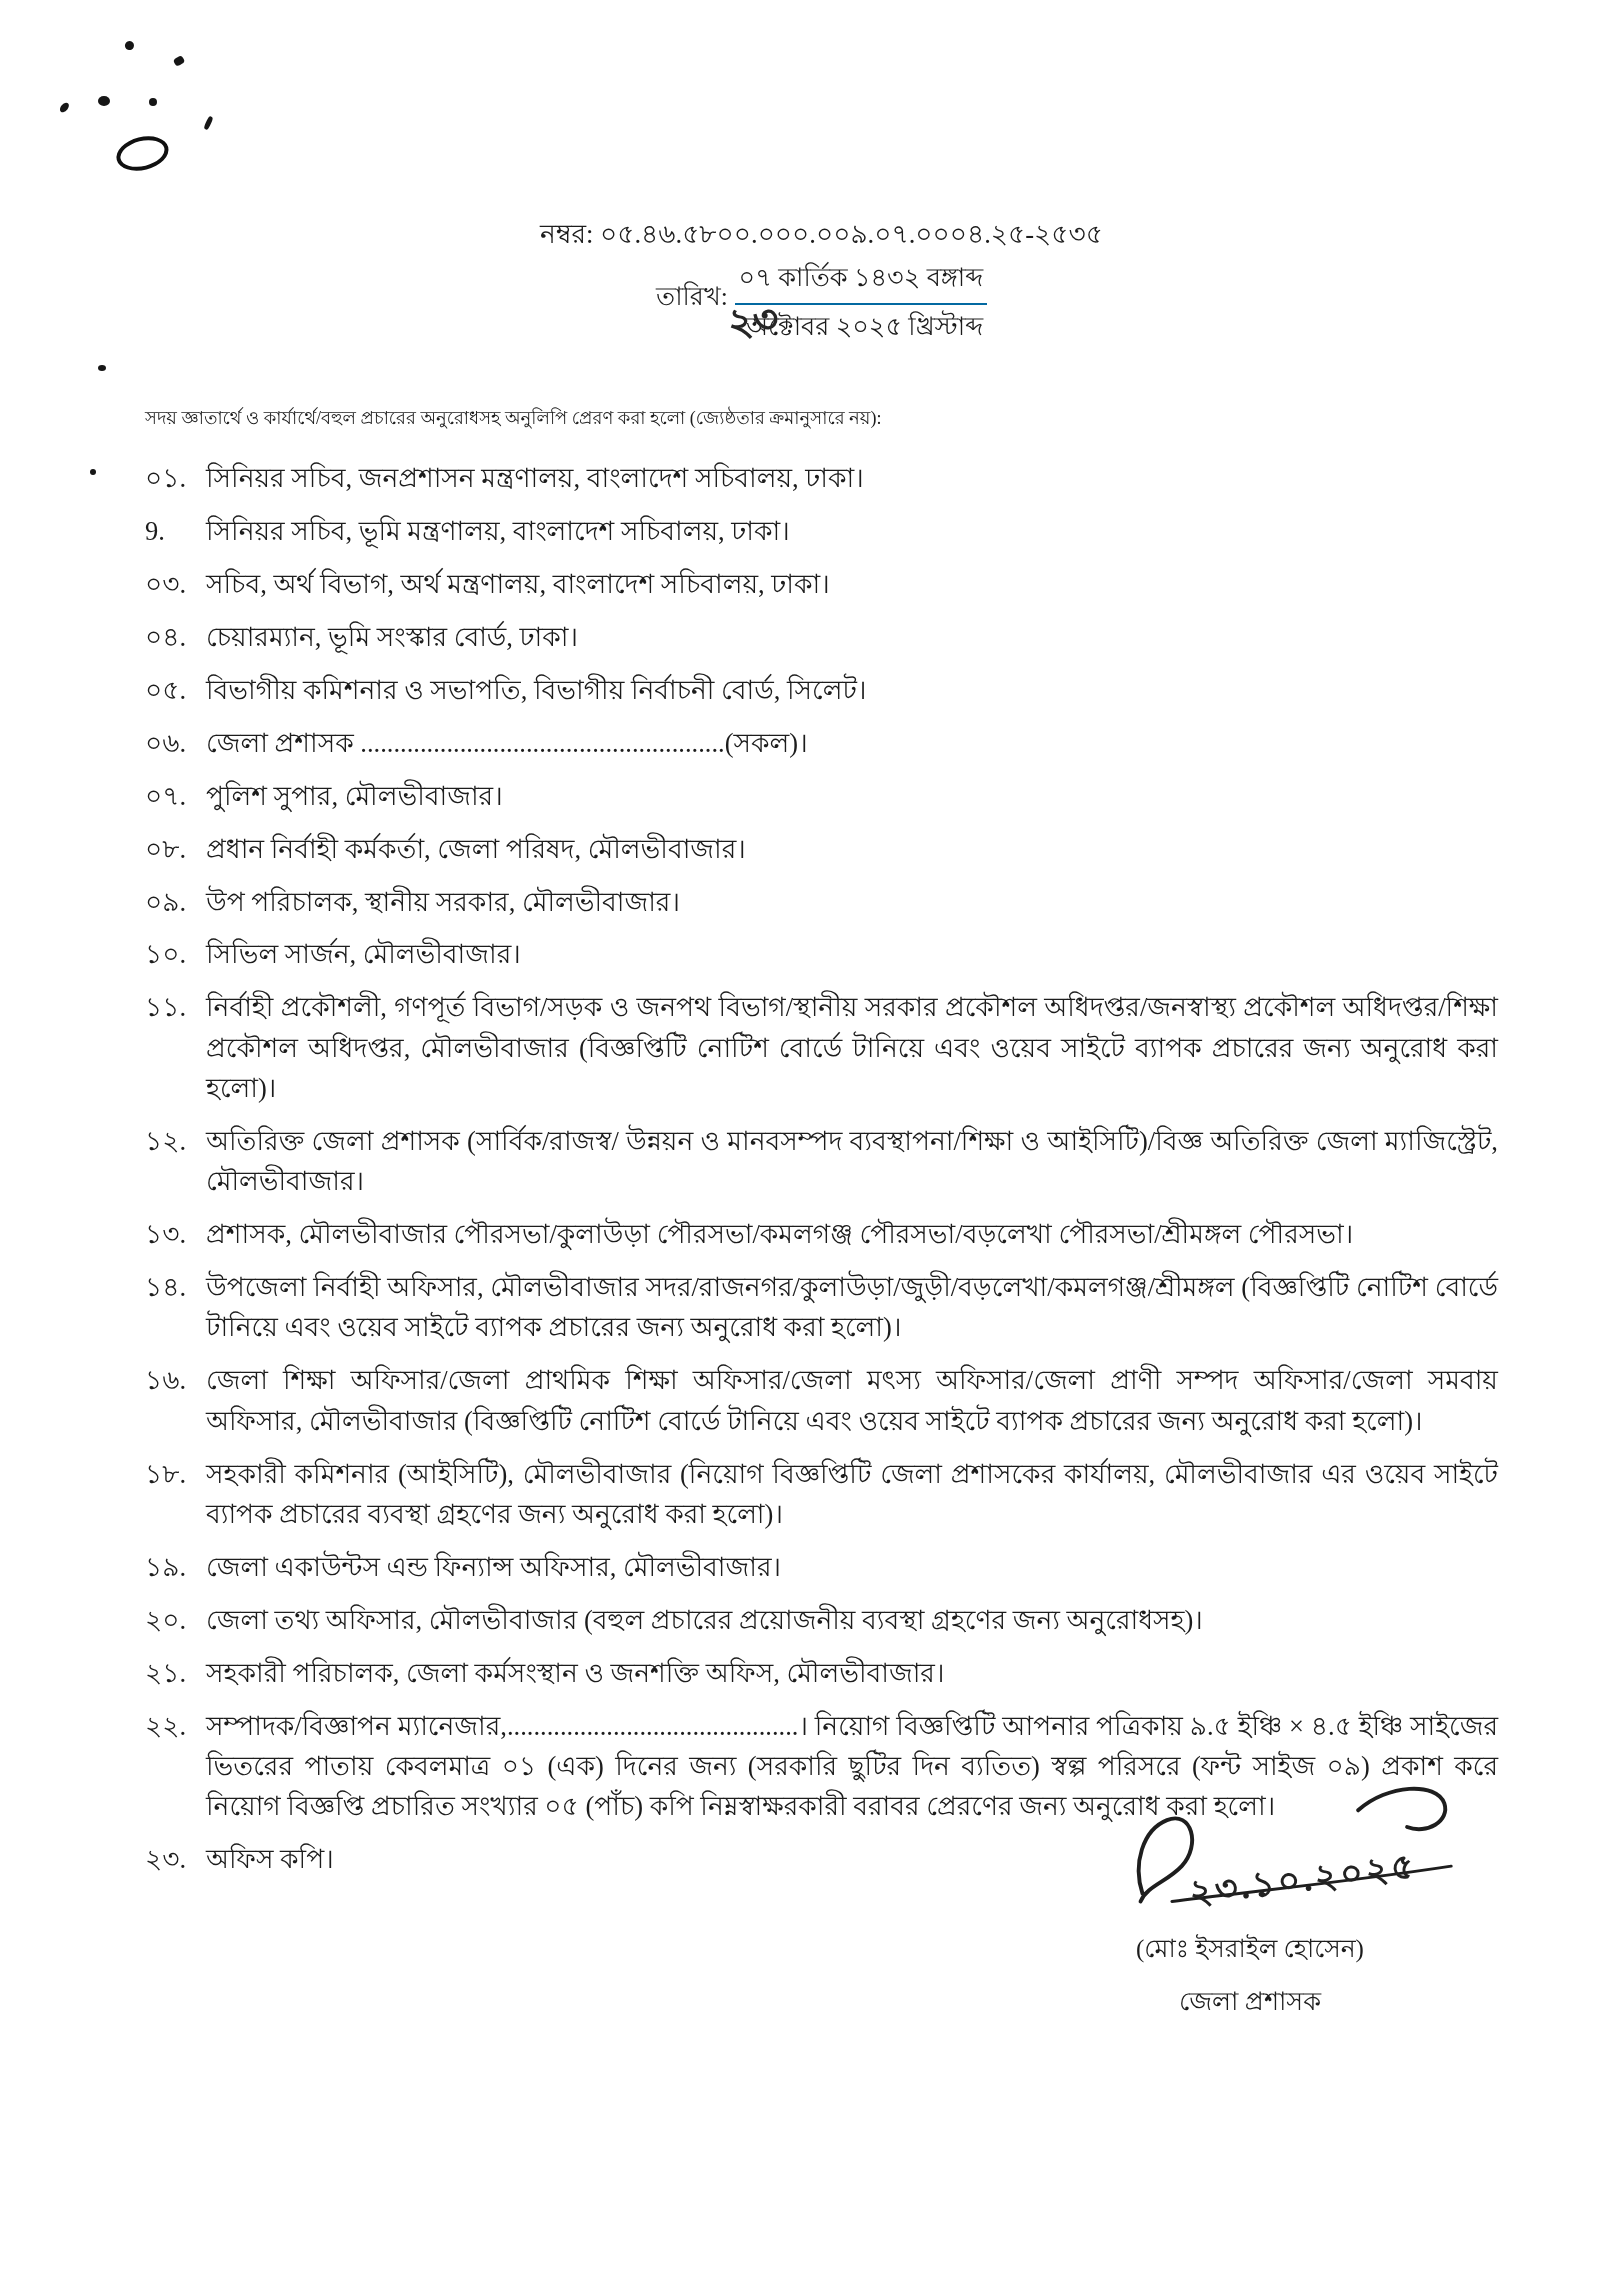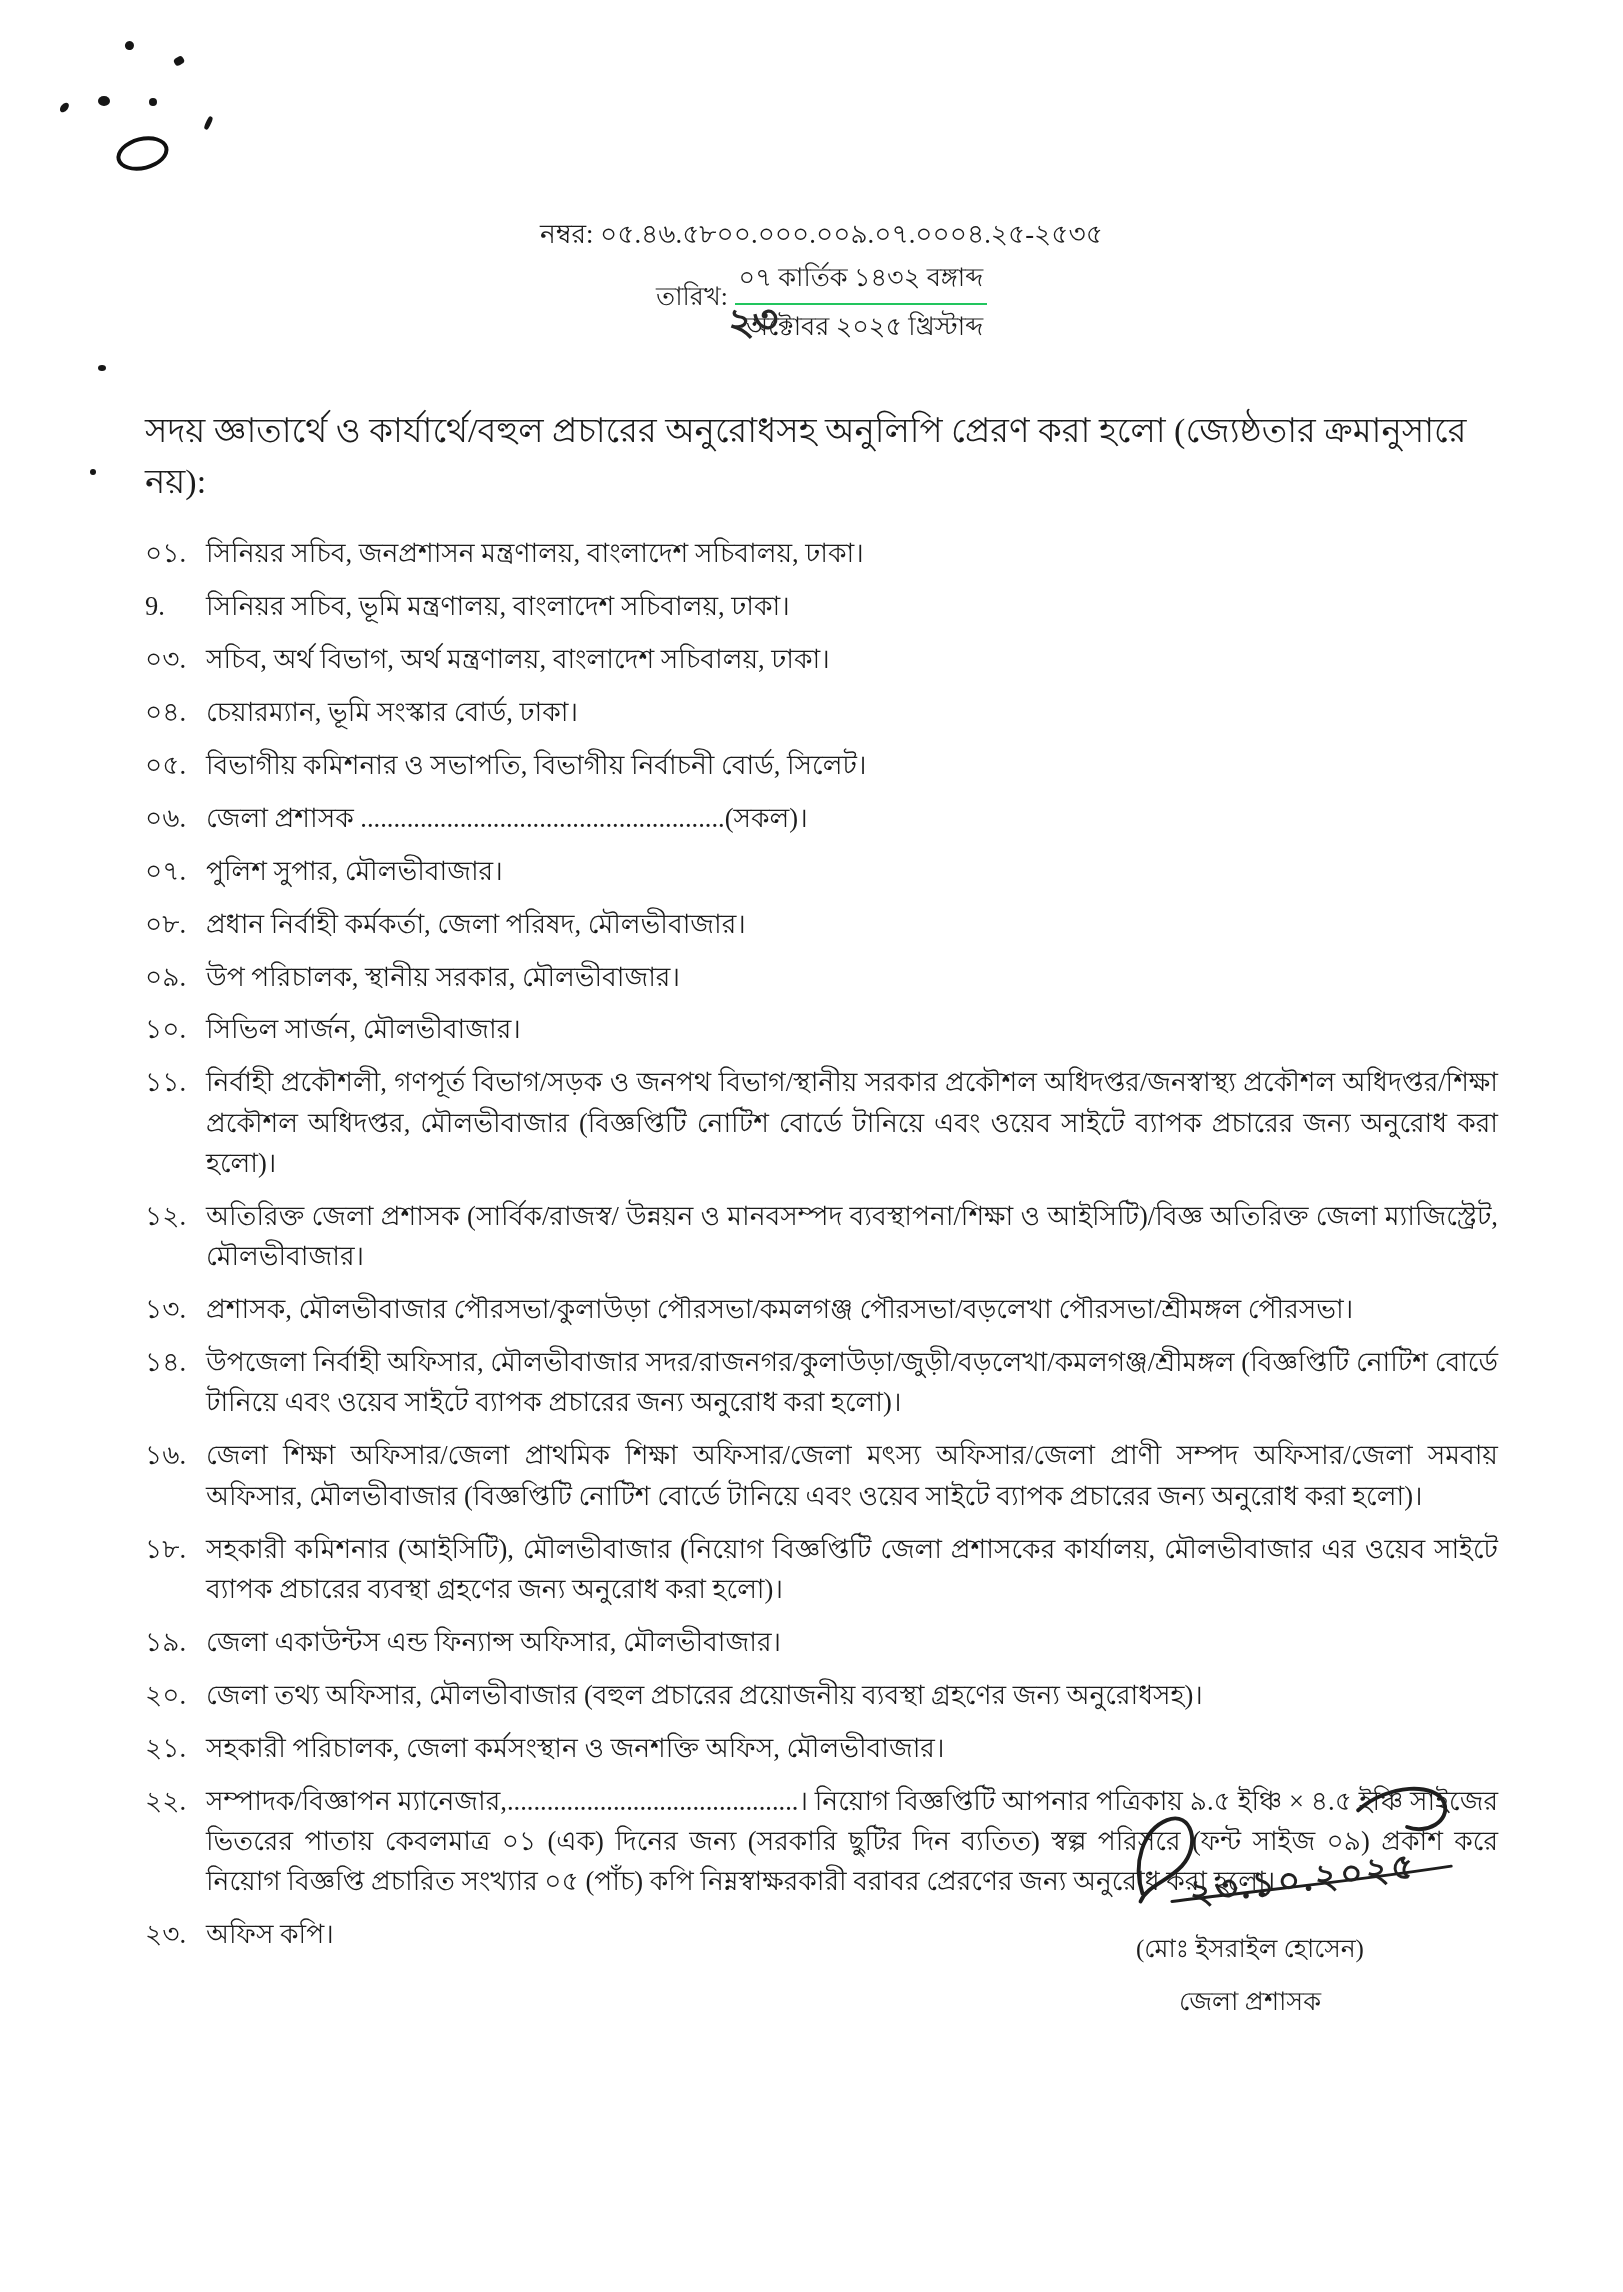--- a/index.html
+++ b/index.html
@@ -22,30 +22,30 @@
     display:flex;
     justify-content:space-between;
     align-items:center;
     margin-bottom:55px;
     flex-direction:column;
   }
   .memo-no { font-size:26.5px; white-space:nowrap; padding-top:25.5px; }
   .date-block { display:flex; align-items:flex-start; gap:7px; font-size:25.5px; }
   .date-label { padding-top:19.6px; }
   .date-stack { display:flex; flex-direction:column; align-items:flex-end; }
-  .date-top { border-bottom:2px solid #22c55e; padding:0 3.9px 2.9px 3.9px; }
+  .date-top { border-bottom:2px solid #0369a1; padding:0 3.9px 2.9px 3.9px; }
   .date-bottom { padding:2px 3.9px 0 3.9px; position:relative; }
   .hw-day {
     position:absolute; left:-13.7px; top:-15.7px;
     font-size:39px; font-weight:bold;
     transform:rotate(-6deg);
     color:#262626;
   }
   
-  .intro { font-size:34px; line-height:1.5; margin-bottom:25.5px; }
+  .intro { font-size:18px; line-height:1.5; margin-bottom:25.5px; }
   ol.dist { list-style:none; }
   ol.dist li {
     display:flex;
     font-size:26.5px;
     line-height:1.52;
     margin-bottom:12.7px;
   }
   ol.dist .num {
     flex:0 0 61px;
     white-space:nowrap;

